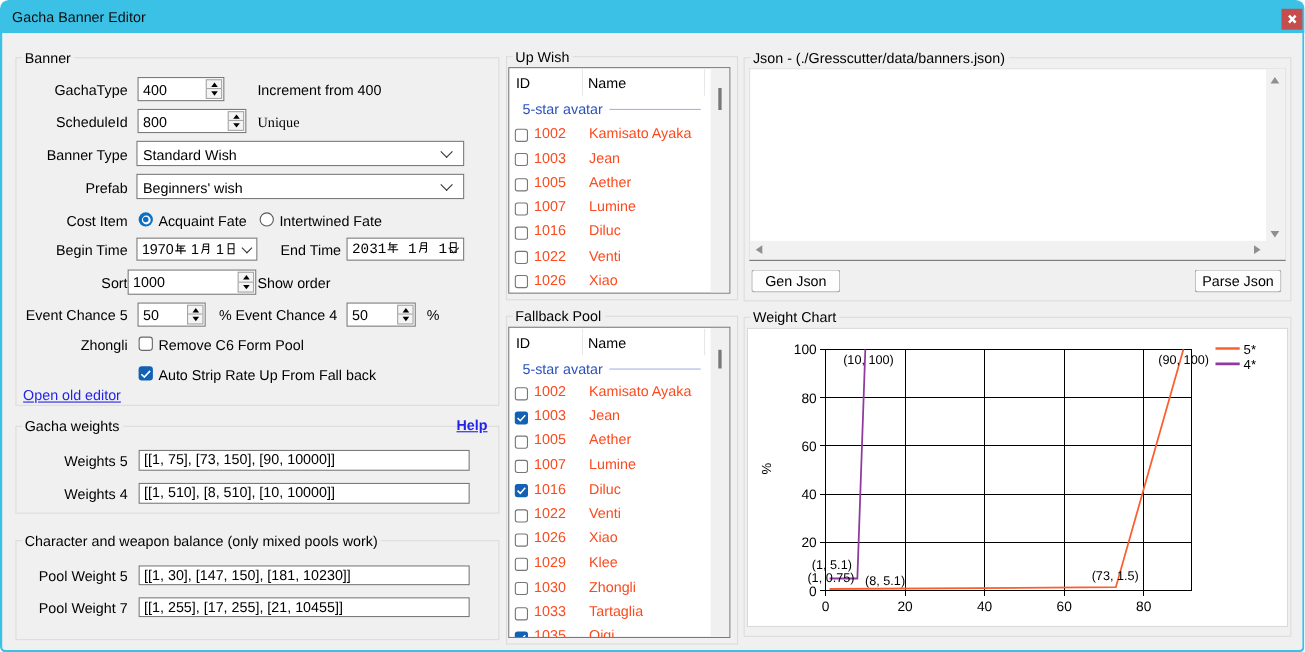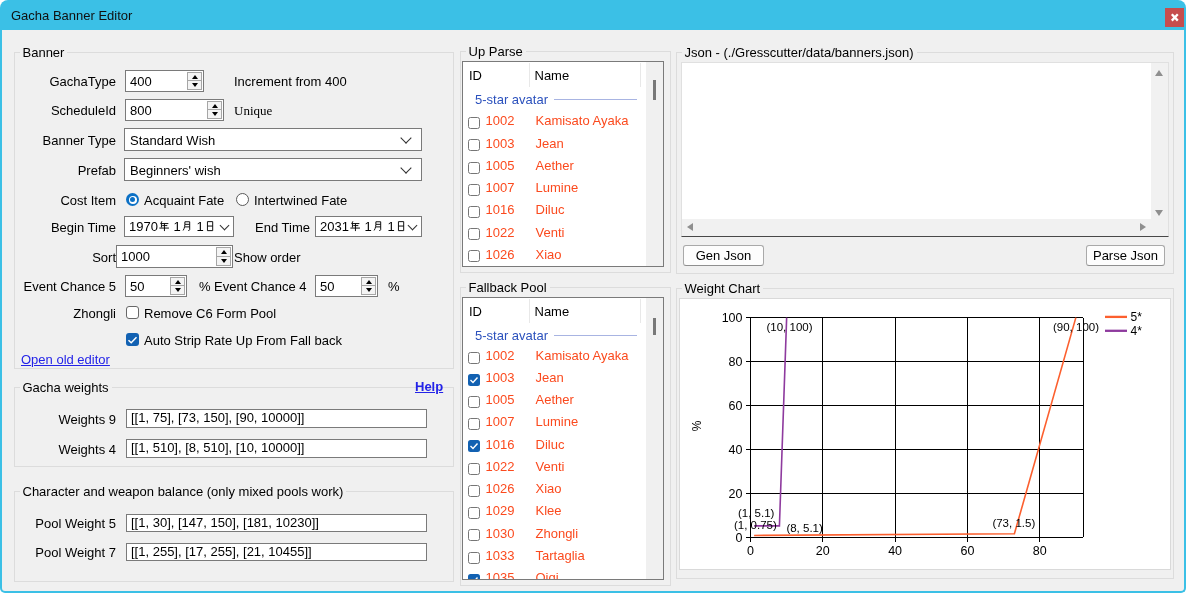--- a/index.html
+++ b/index.html
@@ -113,21 +113,21 @@
     <span class="txt" style="left:4px; top:2px;">1970<svg class="cjk" width="12" height="13" viewBox="0 0 16 17">
         <path d="M5.2 1.5 L3.8 4.6 M3.4 4.6 H13.8 M4.6 4.6 V9.8 M5.6 7.3 H12.4 M8.6 4.6 V14.6 M1.8 10.6 H14.6" stroke="#000" stroke-width="1.25" fill="none"></path>
       </svg> 1<svg class="cjk" width="12" height="13" viewBox="0 0 16 17">
         <path d="M5.2 2.2 H11.6 V12.2 C11.6 13.6 11 13.8 9.6 13.8 M5.2 2.2 C5.2 7.5 5 10.5 2.8 13.8 M5.2 5.6 H11.4 M5.2 9 H11.4" stroke="#000" stroke-width="1.25" fill="none"></path>
       </svg> 1<svg class="cjk" width="12" height="13" viewBox="0 0 16 17">
         <path d="M4.6 2 H11.6 V14 H4.6 Z M4.6 7.9 H11.6" stroke="#000" stroke-width="1.25" fill="none"></path>
       </svg></span>
     <div class="chev" style="right:5px; top:5px; width:7px; height:7px;"></div>
   </div>
 <div class="rlbl" style="left:230px; top:220px; width:80px;">End Time</div>
-<div class="combo" style="left:315px; top:216px; width:107px; height:21px;">
+<div class="combo" style="left:315px; top:216px; width:107px; height:21px;font-family:Liberation Mono, monospace;">
     <span class="txt" style="left:4px; top:2px;">2031<svg class="cjk" width="12" height="13" viewBox="0 0 16 17">
         <path d="M5.2 1.5 L3.8 4.6 M3.4 4.6 H13.8 M4.6 4.6 V9.8 M5.6 7.3 H12.4 M8.6 4.6 V14.6 M1.8 10.6 H14.6" stroke="#000" stroke-width="1.25" fill="none"></path>
       </svg> 1<svg class="cjk" width="12" height="13" viewBox="0 0 16 17">
         <path d="M5.2 2.2 H11.6 V12.2 C11.6 13.6 11 13.8 9.6 13.8 M5.2 2.2 C5.2 7.5 5 10.5 2.8 13.8 M5.2 5.6 H11.4 M5.2 9 H11.4" stroke="#000" stroke-width="1.25" fill="none"></path>
       </svg> 1<svg class="cjk" width="12" height="13" viewBox="0 0 16 17">
         <path d="M4.6 2 H11.6 V14 H4.6 Z M4.6 7.9 H11.6" stroke="#000" stroke-width="1.25" fill="none"></path>
       </svg></span>
     <div class="chev" style="right:5px; top:5px; width:7px; height:7px;"></div>
   </div>
 
@@ -182,35 +182,35 @@
     </svg>
   </div>
 <div class="lbl" style="left:144px; top:333px;">Auto Strip Rate Up From Fall back</div>
 
 <div class="link" style="left:21px; top:352px;">Open old editor</div>
 
 <div class="grp" style="left:14px; top:387px; width:440px; height:80px;">
     <span class="grplbl">Gacha weights</span>
   </div>
 <div class="link" style="left:415px; top:379px;font-weight:bold;">Help</div>
-<div class="rlbl" style="left:10px; top:412px; width:106px;">Weights 9</div>
+<div class="rlbl" style="left:10px; top:412px; width:106px;">Weights 5</div>
 <div class="field" style="left:126px; top:409px; width:301px; height:19px;">[[1, 75], [73, 150], [90, 10000]]</div>
 <div class="rlbl" style="left:10px; top:442px; width:106px;">Weights 4</div>
 <div class="field" style="left:126px; top:439px; width:301px; height:19px;">[[1, 510], [8, 510], [10, 10000]]</div>
 
 <div class="grp" style="left:14px; top:491px; width:440px; height:91px;">
     <span class="grplbl">Character and weapon balance (only mixed pools work)</span>
   </div>
 <div class="rlbl" style="left:10px; top:516px; width:106px;">Pool Weight 5</div>
 <div class="field" style="left:126px; top:514px; width:301px; height:18px;">[[1, 30], [147, 150], [181, 10230]]</div>
 <div class="rlbl" style="left:10px; top:545px; width:106px;">Pool Weight 7</div>
 <div class="field" style="left:126px; top:543px; width:301px; height:18px;">[[1, 255], [17, 255], [21, 10455]]</div>
 
 <div class="grp" style="left:460px; top:51px; width:211px; height:222px;">
-    <span class="grplbl">Up Parse</span>
+    <span class="grplbl">Up Wish</span>
   </div>
 <div class="lv" style="left:462px; top:61px; width:202px; height:206px;" id="uppool">
     <div class="hdr" style="left:6px; top:5.5px;">ID</div>
     <div class="hdr" style="left:71.5px; top:5.5px;">Name</div>
     <div class="vdiv" style="left:66px;"></div>
     <div class="vdiv" style="left:177px;"></div>
     <div class="track"></div>
     <div class="thumb" style="top:18px; height:20px;"></div>
     <div class="ghead" style="left:12px; top:30px;">5-star avatar</div>
     <div class="gline" style="left:91px; width:83px; top:36.5px;"></div>

